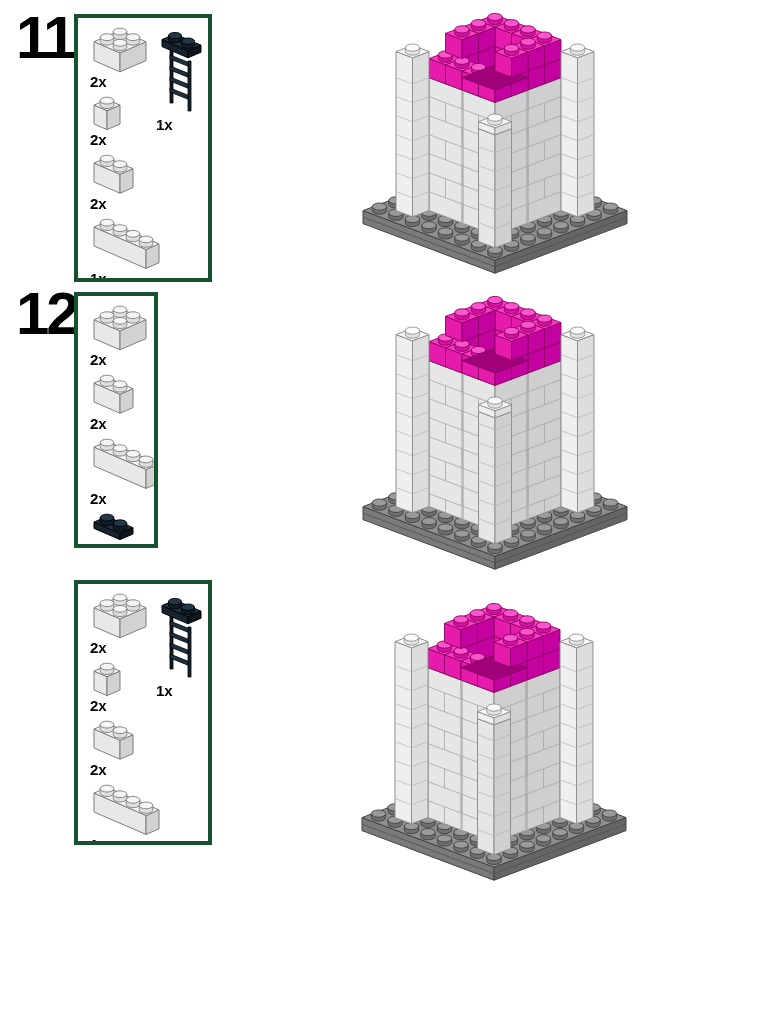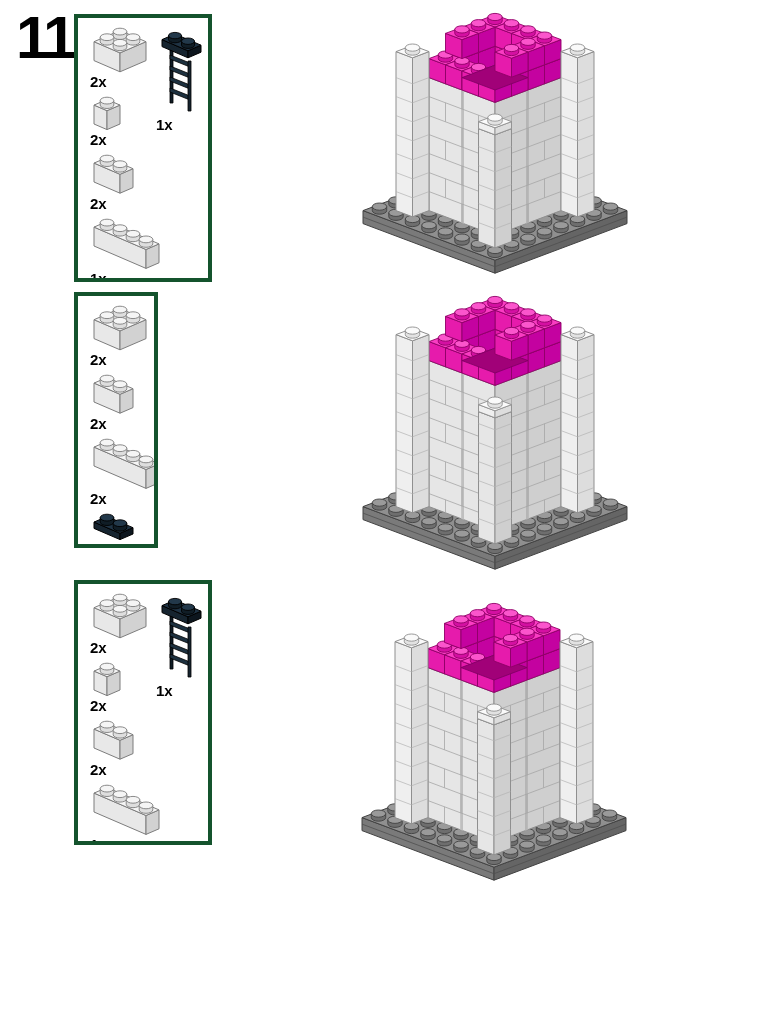--- a/index.html
+++ b/index.html
@@ -367,20 +367,21 @@
       <line x1="159.5" y1="165.6" x2="143.0" y2="171.8" stroke="#b3b3b3" stroke-width="0.7"></line>
       <line x1="126.5" y1="146.6" x2="143.0" y2="152.8" stroke="#b3b3b3" stroke-width="0.7"></line>
       <line x1="159.5" y1="146.6" x2="143.0" y2="152.8" stroke="#b3b3b3" stroke-width="0.7"></line>
       <polygon points="126.5,121.6 143.0,127.8 143.0,134.8 126.5,128.6" fill="#efefef" stroke="#8f8f8f" stroke-width="0.9" stroke-linejoin="round"></polygon>
       <polygon points="159.5,121.6 143.0,127.8 143.0,134.8 159.5,128.6" fill="#dddddd" stroke="#8f8f8f" stroke-width="0.9" stroke-linejoin="round"></polygon>
       <polygon points="143.0,115.4 159.5,121.6 143.0,127.8 126.5,121.6" fill="#fafafa" stroke="#8f8f8f" stroke-width="0.9" stroke-linejoin="round"></polygon>
       <path d="M 135.8 117.6 L 135.8 121.6 A 7.2 3.6 0 0 0 150.2 121.6 L 150.2 117.6 Z" fill="#e2e2e2" stroke="#8f8f8f" stroke-width="0.9"></path>
       <ellipse cx="143.0" cy="117.6" rx="7.2" ry="3.6" fill="#fafafa" stroke="#8f8f8f" stroke-width="0.9"></ellipse>
     </svg>
 
+  <div class="step-number" style="top:284px">12</div>
   <div class="parts-box" style="left:74px;top:292px;width:84px;height:256px">
       <div class="part">
         <svg width="60" height="53" viewBox="0 0 60 53">
           <polygon points="4.0,18.7 30.0,29.9 30.0,48.8 4.0,37.6" fill="#e8e8e8" stroke="#7d7d7d" stroke-width="1" stroke-linejoin="round"></polygon>
           <polygon points="56.0,18.7 30.0,29.9 30.0,48.8 56.0,37.6" fill="#d2d2d2" stroke="#7d7d7d" stroke-width="1" stroke-linejoin="round"></polygon>
           <polygon points="30.0,7.5 56.0,18.7 30.0,29.9 4.0,18.7" fill="#f5f5f5" stroke="#7d7d7d" stroke-width="1" stroke-linejoin="round"></polygon>
           <path d="M 23.2 8.6 L 23.2 13.1 A 6.8 3.4 0 0 0 36.8 13.1 L 36.8 8.6 Z" fill="#dedede" stroke="#7d7d7d" stroke-width="0.9"></path>
           <ellipse cx="30.0" cy="8.6" rx="6.8" ry="3.4" fill="#f5f5f5" stroke="#7d7d7d" stroke-width="0.9"></ellipse>
           <path d="M 10.2 14.2 L 10.2 18.7 A 6.8 3.4 0 0 0 23.8 18.7 L 23.8 14.2 Z" fill="#dedede" stroke="#7d7d7d" stroke-width="0.9"></path>
           <ellipse cx="17.0" cy="14.2" rx="6.8" ry="3.4" fill="#f5f5f5" stroke="#7d7d7d" stroke-width="0.9"></ellipse>

